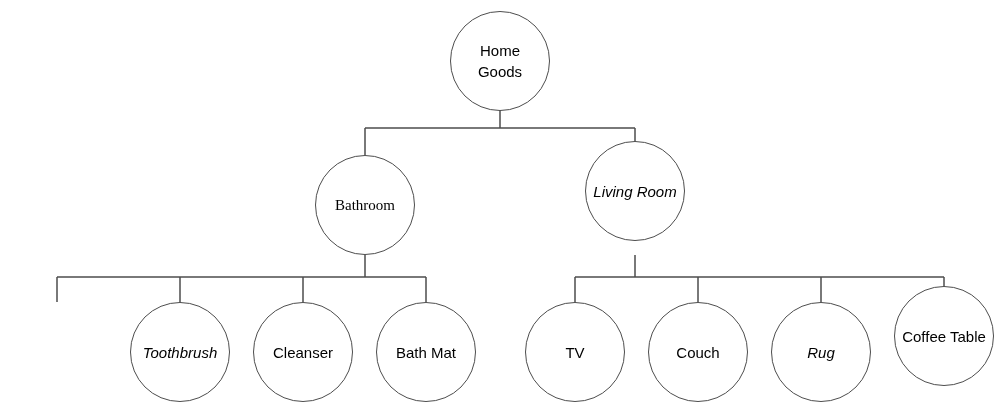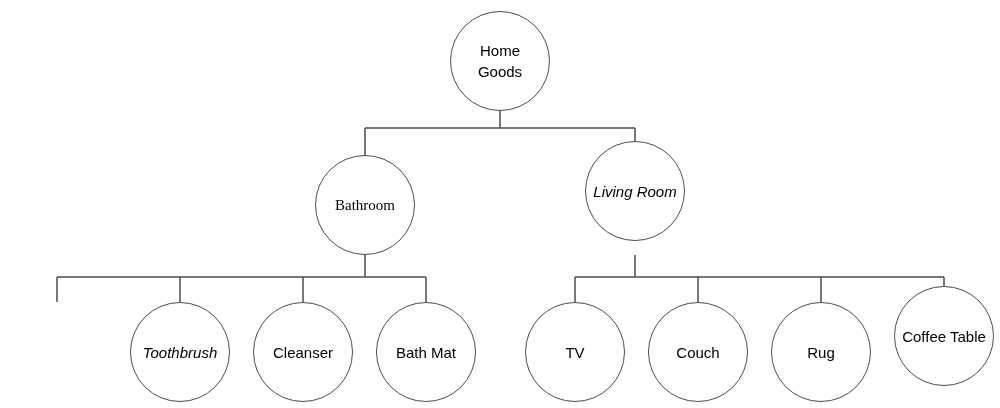--- a/index.html
+++ b/index.html
@@ -49,21 +49,21 @@
   
   .pos-home-goods   { left: 450px; top: 11px; }
   .pos-bathroom     { left: 315px; top: 155px; font-family: Liberation Serif, serif; }
   .pos-living-room  { left: 585px; top: 141px; font-style: italic; }
   .pos-towel        { left: 7px;   top: 302px; }
   .pos-toothbrush   { left: 130px; top: 302px; font-style: italic; }
   .pos-cleanser     { left: 253px; top: 302px; }
   .pos-bath-mat     { left: 376px; top: 302px; }
   .pos-tv           { left: 525px; top: 302px; }
   .pos-couch        { left: 648px; top: 302px; }
-  .pos-rug          { left: 771px; top: 302px; }
+  .pos-rug          { left: 771px; top: 302px; font-style: italic; }
   .pos-coffee-table { left: 894px; top: 286px; }
 </style>
 </head>
 <body>
 
 <div class="canvas">
 
   <svg class="connectors" viewBox="0 0 1000 408" xmlns="http://www.w3.org/2000/svg" aria-hidden="true">
     <path d="
       M500 105 V128

